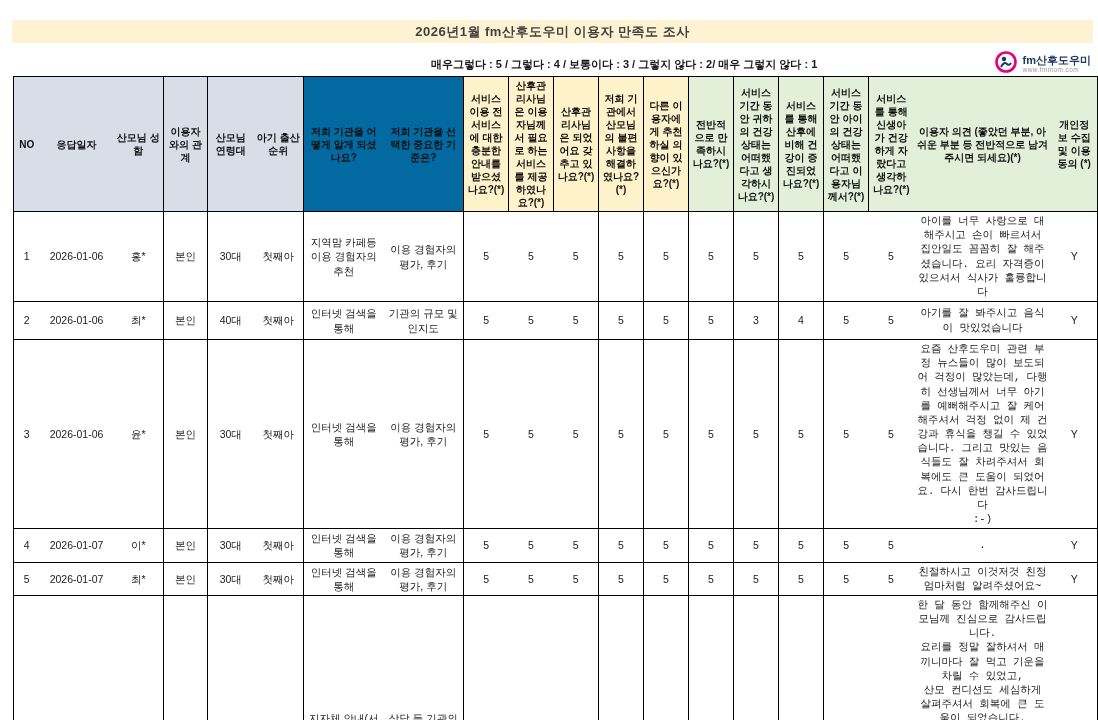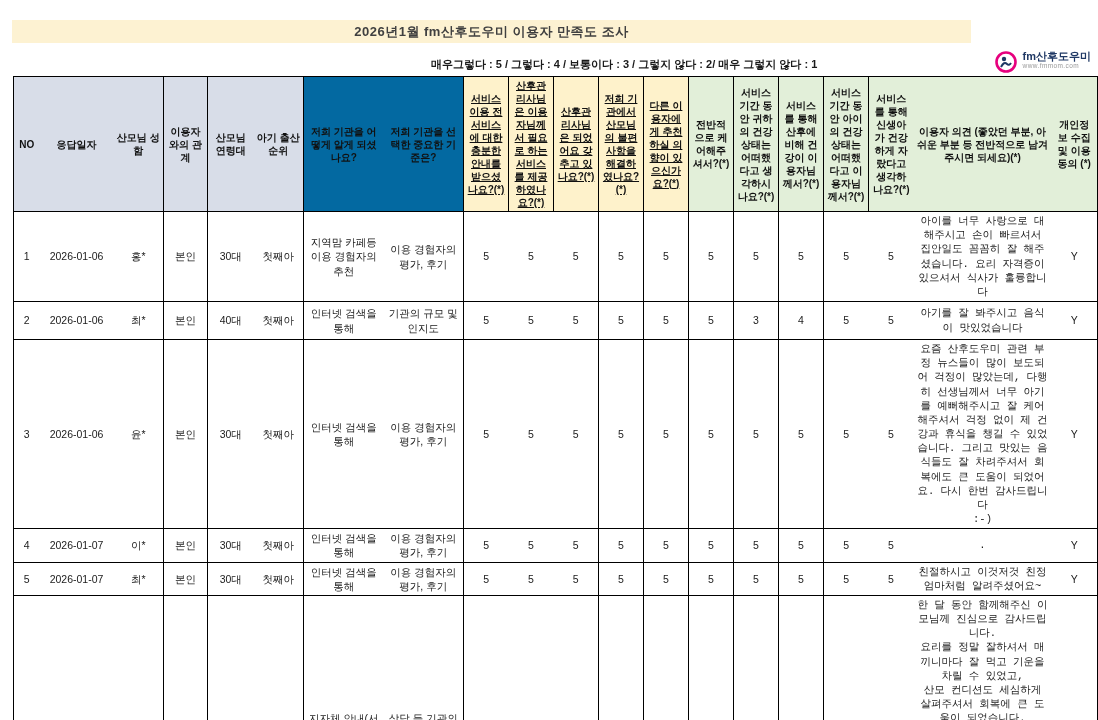--- a/index.html
+++ b/index.html
@@ -2,52 +2,52 @@
 <html><head>
 <meta charset="utf-8">
 <style>
   * { box-sizing: border-box; }
   html,body { margin:0; padding:0; background:#ffffff; }
   body { width:1098px; height:720px; font-family:"Liberation Sans","DejaVu Sans",sans-serif; color:#222; overflow:hidden; }
 
   .page { position:relative; width:1098px; height:720px; background:#fff; }
 
   .title-bar {
-    position:absolute; left:12px; top:20px; width:959px; height:23px;
+    position:absolute; left:12px; top:20px; width:1081px; height:23px;
     background:#fdf2d2;
     display:flex; align-items:center; justify-content:center;
     font-size:13px; font-weight:bold; color:#404040; letter-spacing:0.5px;
   }
 
   .meta-row { position:absolute; left:13px; top:50px; width:1080px; height:26px; }
   .legend {
     position:absolute; left:418px; top:7px;
     font-size:11px; font-weight:bold; color:#1a1a1a; white-space:nowrap;
   }
-  .logo { position:absolute; right:2px; top:0; display:flex; gap:5px; }
+  .logo { position:absolute; right:2px; top:0; display:flex; align-items:center; gap:5px; }
   .logo-text { display:flex; flex-direction:column; line-height:1.1; }
   .logo-name { font-size:11px; font-weight:bold; color:#1f3864; }
   .logo-url  { font-size:6.5px; color:#999; letter-spacing:0.4px; }
 
   table.survey {
     position:absolute; left:13px; top:76px;
     border-collapse:collapse; table-layout:fixed;
     border:1.5px solid #000;
   }
   .survey th, .survey td {
     border-right:1px solid #000; border-bottom:1px solid #000;
     padding:2px 3px; text-align:center; vertical-align:middle;
     overflow:hidden; word-break:break-all;
   }
   .survey th { font-size:10px; font-weight:600; color:#111; line-height:1.3; height:102px; }
   .survey td { font-size:10.5px; color:#1a1a1a; line-height:1.35; }
   .survey .nbr { border-right:none;text-align:center; }
   .g-blue   { background:#d8dde8; }
   .g-pink   { background:#0369a1; }
-  .g-yellow { background:#fef2cb;text-decoration:underline; }
+  .g-yellow { background:#fef2cb; }
   .g-green  { background:#e2efd9; }
   .opinion  { white-space:pre-line;font-family:Liberation Mono, monospace; }
 </style>
 </head>
 <body>
 
 <div class="page">
 
   <div class="title-bar">
     <span>2026년1월 fm산후도우미 이용자 만족도 조사</span>
@@ -101,23 +101,23 @@
           <th class="g-blue">이용자와의 관계</th>
           <th class="g-blue nbr">산모님 연령대</th>
           <th class="g-blue">아기 출산 순위</th>
           <th class="g-pink nbr">저희 기관을 어떻게 알게 되셨나요?</th>
           <th class="g-pink">저희 기관을 선택한 중요한 기준은?</th>
           <th class="g-yellow">서비스이용 전 서비스에 대한 충분한 안내를 받으셨나요?(*)</th>
           <th class="g-yellow">산후관리사님은 이용자님께서 필요로 하는 서비스를 제공하였나요?(*)</th>
           <th class="g-yellow">산후관리사님은 되었어요 갖추고 있나요?(*)</th>
           <th class="g-yellow">저희 기관에서 산모님의 불편사항을 해결하였나요?(*)</th>
           <th class="g-yellow">다른 이용자에게 추천하실 의향이 있으신가요?(*)</th>
-          <th class="g-green">전반적으로 케어해주셔서?(*)</th>
+          <th class="g-green">전반적으로 만족하시나요?(*)</th>
           <th class="g-green">서비스기간 동안 귀하의 건강상태는 어떠했다고 생각하시나요?(*)</th>
-          <th class="g-green">서비스를 통해 산후에 비해 건강이 이용자님께서?(*)</th>
+          <th class="g-green">서비스를 통해 산후에 비해 건강이 증진되었나요?(*)</th>
           <th class="g-green">서비스기간 동안 아이의 건강상태는 어떠했다고 이용자님께서?(*)</th>
           <th class="g-green nbr">서비스를 통해 신생아가 건강하게 자랐다고 생각하나요?(*)</th>
           <th class="g-green nbr">이용자 의견 (좋았던 부분, 아쉬운 부분 등 전반적으로 남겨 주시면 되세요)(*)</th>
           <th class="g-green">개인정보 수집 및 이용 동의 (*)</th>
         </tr>
     </thead>
     <tbody id="body-rows">
         <tr style="height: 54px;">
           <td class="nbr">1</td>
           <td class="nbr">2026-01-06</td>

